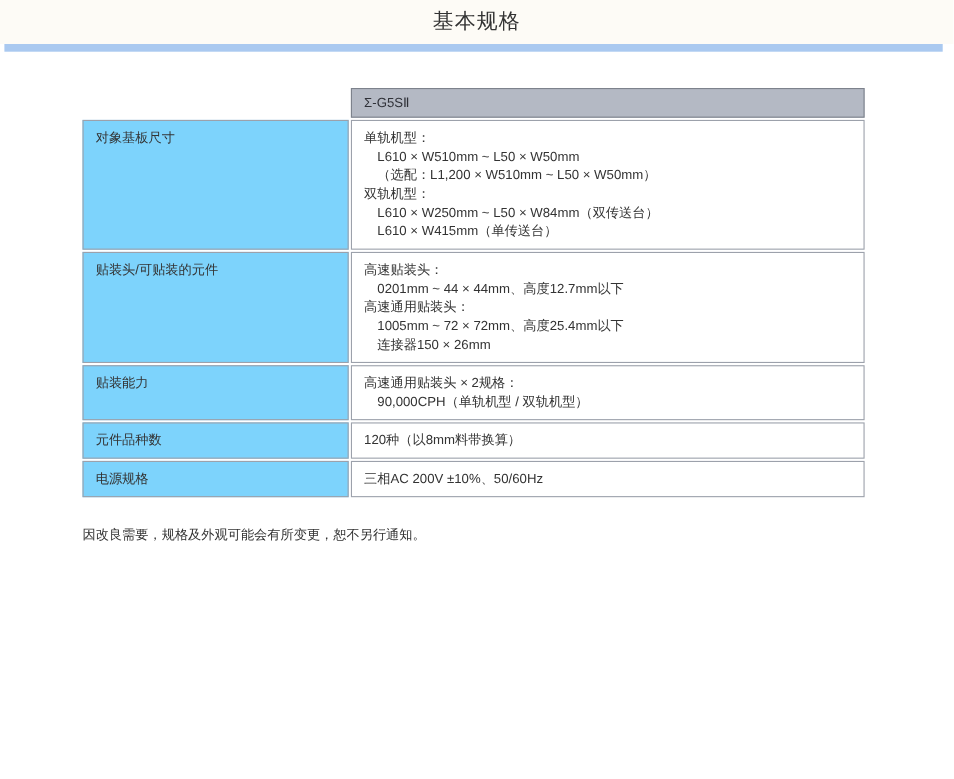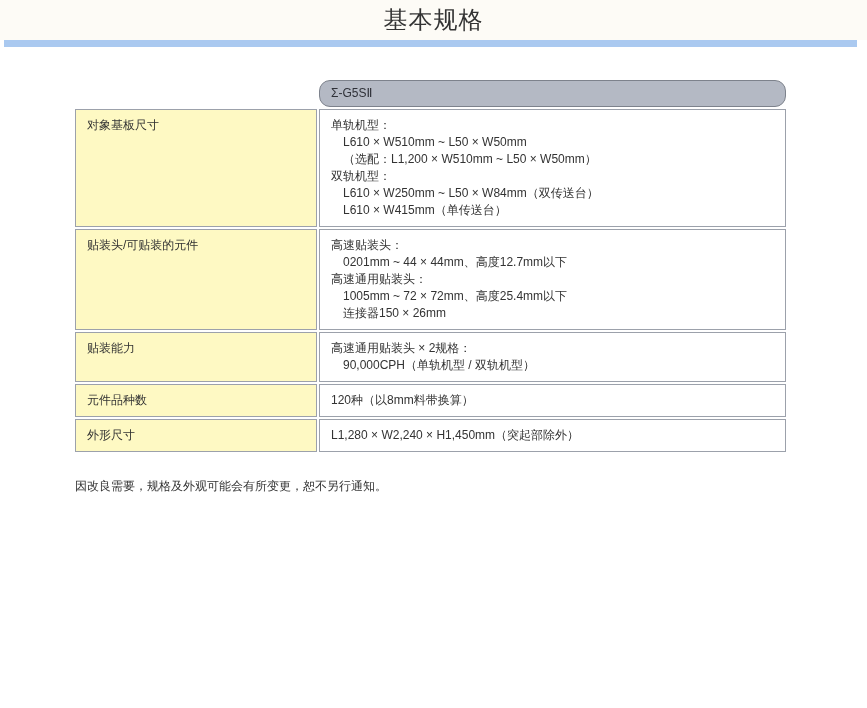--- a/index.html
+++ b/index.html
@@ -14,21 +14,21 @@
   .page { width: 867px; height: 708px; background: #ffffff; }
 
   .title-strip {
     height: 40px;
     background: #fdfbf6;
     text-align: center;
   }
   .page-title {
     display: inline-block;
     padding-top: 9px;
-    font-size: 24px;
+    font-size: 19px;
     line-height: 22px;
     color: #333333;
     letter-spacing: 1px;
   }
   .accent-bar {
     height: 7px;
     margin: 0 10px 0 4px;
     background: #aac9f0;
   }
 
@@ -54,25 +54,24 @@
   .spec-table .empty-cell {
     border: none;
     background: transparent;
     padding: 0;
   }
   .spec-table .model-cell {
     background: #b4b9c4;
     border-color: #7d828c;
     color: #2f3138;
     padding: 4px 11px;
-    border-radius: 11px;
   }
   .spec-table col.label-col { width: 242px; }
   .spec-table col.value-col { width: 467px; }
-  .spec-table .label-cell { background: #fef9c3; }
+  .spec-table .label-cell { background: #7dd3fc; }
   .spec-table .value-cell { background: #ffffff; margin-left: 36px; }
 
   .footer-note {
     margin: 24px 0 0 75px;
     font-size: 12px;
     line-height: 16px;
     color: #333333;
   }
 </style>
 </head>
@@ -118,21 +117,21 @@
         <tr>
           <th class="label-cell">贴装能力</th>
           <td class="value-cell">高速通用贴装头 × 2规格：
 　90,000CPH（单轨机型 / 双轨机型）</td>
         </tr>
         <tr>
           <th class="label-cell">元件品种数</th>
           <td class="value-cell">120种（以8mm料带换算）</td>
         </tr>
         <tr>
-          <th class="label-cell">外形尺寸</th>
-          <td class="value-cell">L1,280 × W2,240 × H1,450mm（突起部除外）</td>
+          <th class="label-cell">电源规格</th>
+          <td class="value-cell">三相AC 200V ±10%、50/60Hz</td>
         </tr>
       </tbody>
   </table>
 
   <div class="footer-note">因改良需要，规格及外观可能会有所变更，恕不另行通知。</div>
 
 </div>
 
 </body></html>

